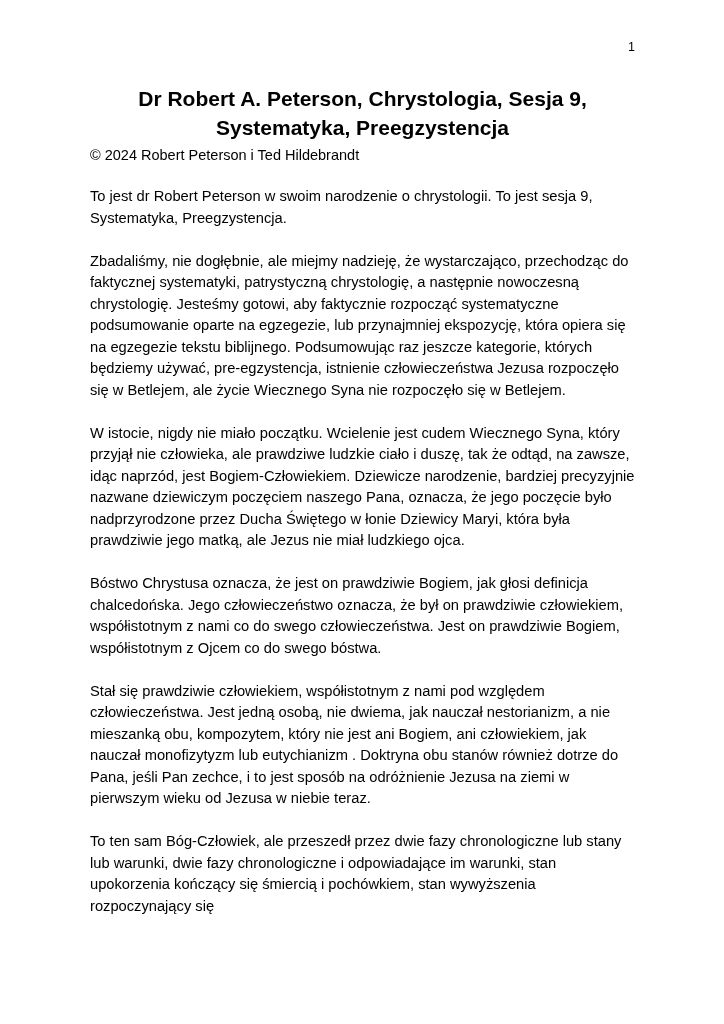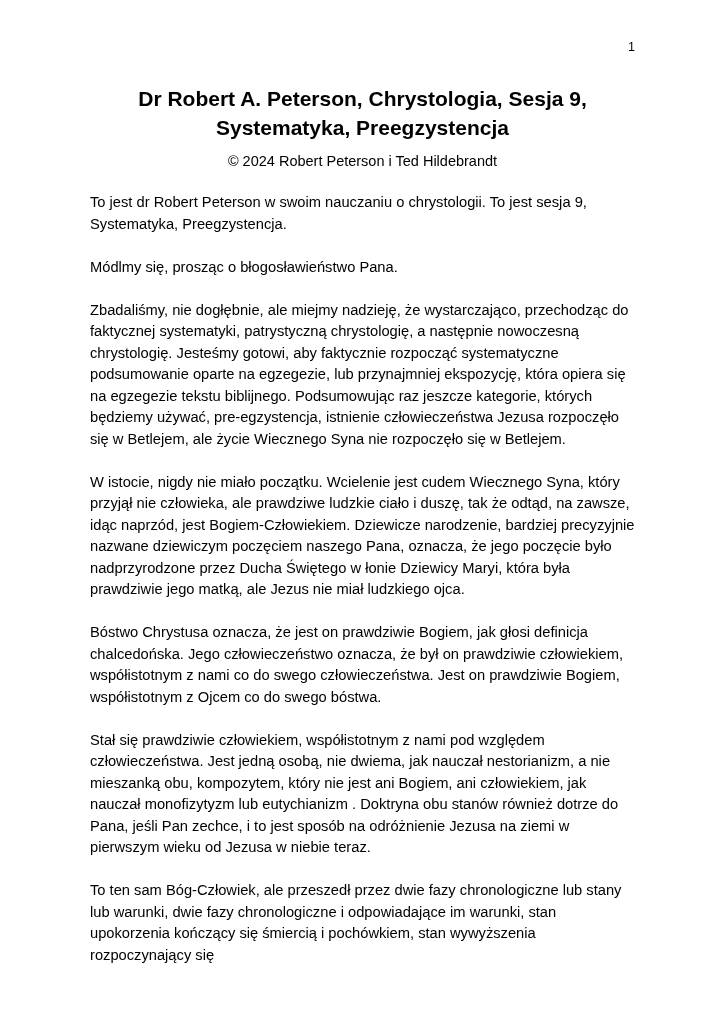--- a/index.html
+++ b/index.html
@@ -21,28 +21,27 @@
     position: absolute;
     top: 41px;
     right: 89px;
     font-size: 12.5px;
     line-height: 1;
   }
   .content {
     padding: 84px 89px 0 90px;
   }
   .title {
-    margin: 0 0 8px 0;
+    margin: 0 0 2px 0;
     text-align: center;
     font-size: 21px;
     font-weight: 700;
     line-height: 1.4;
   }
   .subtitle {
-    text-align: center;
     font-size: 14.5px;
     line-height: 1.4;
     margin: 0 0 21px 0;
   }
   .body p {
     margin: 0 0 21.5px 0;
     font-size: 14.7px;
     line-height: 21.5px;
   }
 </style>
@@ -53,22 +52,21 @@
 
   <div class="page-number">1</div>
 
   <div class="content">
 
     <h1 class="title">Dr Robert A. Peterson, Chrystologia, Sesja 9, Systematyka, Preegzystencja</h1>
 
     <div class="subtitle">© 2024 Robert Peterson i Ted Hildebrandt</div>
 
     <div class="body">
-      <p>To jest dr Robert Peterson w swoim nauczaniu o chrystologii. To jest sesja 9, Systematyka, Preegzystencja.</p>
-      <p>Módlmy się, prosząc o błogosławieństwo Pana.</p>
+      <p>To jest dr Robert Peterson w swoim narodzenie o chrystologii. To jest sesja 9, Systematyka, Preegzystencja.</p>
       <p>Zbadaliśmy, nie dogłębnie, ale miejmy nadzieję, że wystarczająco, przechodząc do faktycznej systematyki, patrystyczną chrystologię, a następnie nowoczesną chrystologię. Jesteśmy gotowi, aby faktycznie rozpocząć systematyczne podsumowanie oparte na egzegezie, lub przynajmniej ekspozycję, która opiera się na egzegezie tekstu biblijnego. Podsumowując raz jeszcze kategorie, których będziemy używać, pre-egzystencja, istnienie człowieczeństwa Jezusa rozpoczęło się w Betlejem, ale życie Wiecznego Syna nie rozpoczęło się w Betlejem.</p>
       <p>W istocie, nigdy nie miało początku. Wcielenie jest cudem Wiecznego Syna, który przyjął nie człowieka, ale prawdziwe ludzkie ciało i duszę, tak że odtąd, na zawsze, idąc naprzód, jest Bogiem-Człowiekiem. Dziewicze narodzenie, bardziej precyzyjnie nazwane dziewiczym poczęciem naszego Pana, oznacza, że jego poczęcie było nadprzyrodzone przez Ducha Świętego w łonie Dziewicy Maryi, która była prawdziwie jego matką, ale Jezus nie miał ludzkiego ojca.</p>
       <p>Bóstwo Chrystusa oznacza, że jest on prawdziwie Bogiem, jak głosi definicja chalcedońska. Jego człowieczeństwo oznacza, że był on prawdziwie człowiekiem, współistotnym z nami co do swego człowieczeństwa. Jest on prawdziwie Bogiem, współistotnym z Ojcem co do swego bóstwa.</p>
       <p>Stał się prawdziwie człowiekiem, współistotnym z nami pod względem człowieczeństwa. Jest jedną osobą, nie dwiema, jak nauczał nestorianizm, a nie mieszanką obu, kompozytem, który nie jest ani Bogiem, ani człowiekiem, jak nauczał monofizytyzm lub eutychianizm . Doktryna obu stanów również dotrze do Pana, jeśli Pan zechce, i to jest sposób na odróżnienie Jezusa na ziemi w pierwszym wieku od Jezusa w niebie teraz.</p>
       <p>To ten sam Bóg-Człowiek, ale przeszedł przez dwie fazy chronologiczne lub stany lub warunki, dwie fazy chronologiczne i odpowiadające im warunki, stan upokorzenia kończący się śmiercią i pochówkiem, stan wywyższenia rozpoczynający się</p>
     </div>
 
   </div>
 
 </div>

